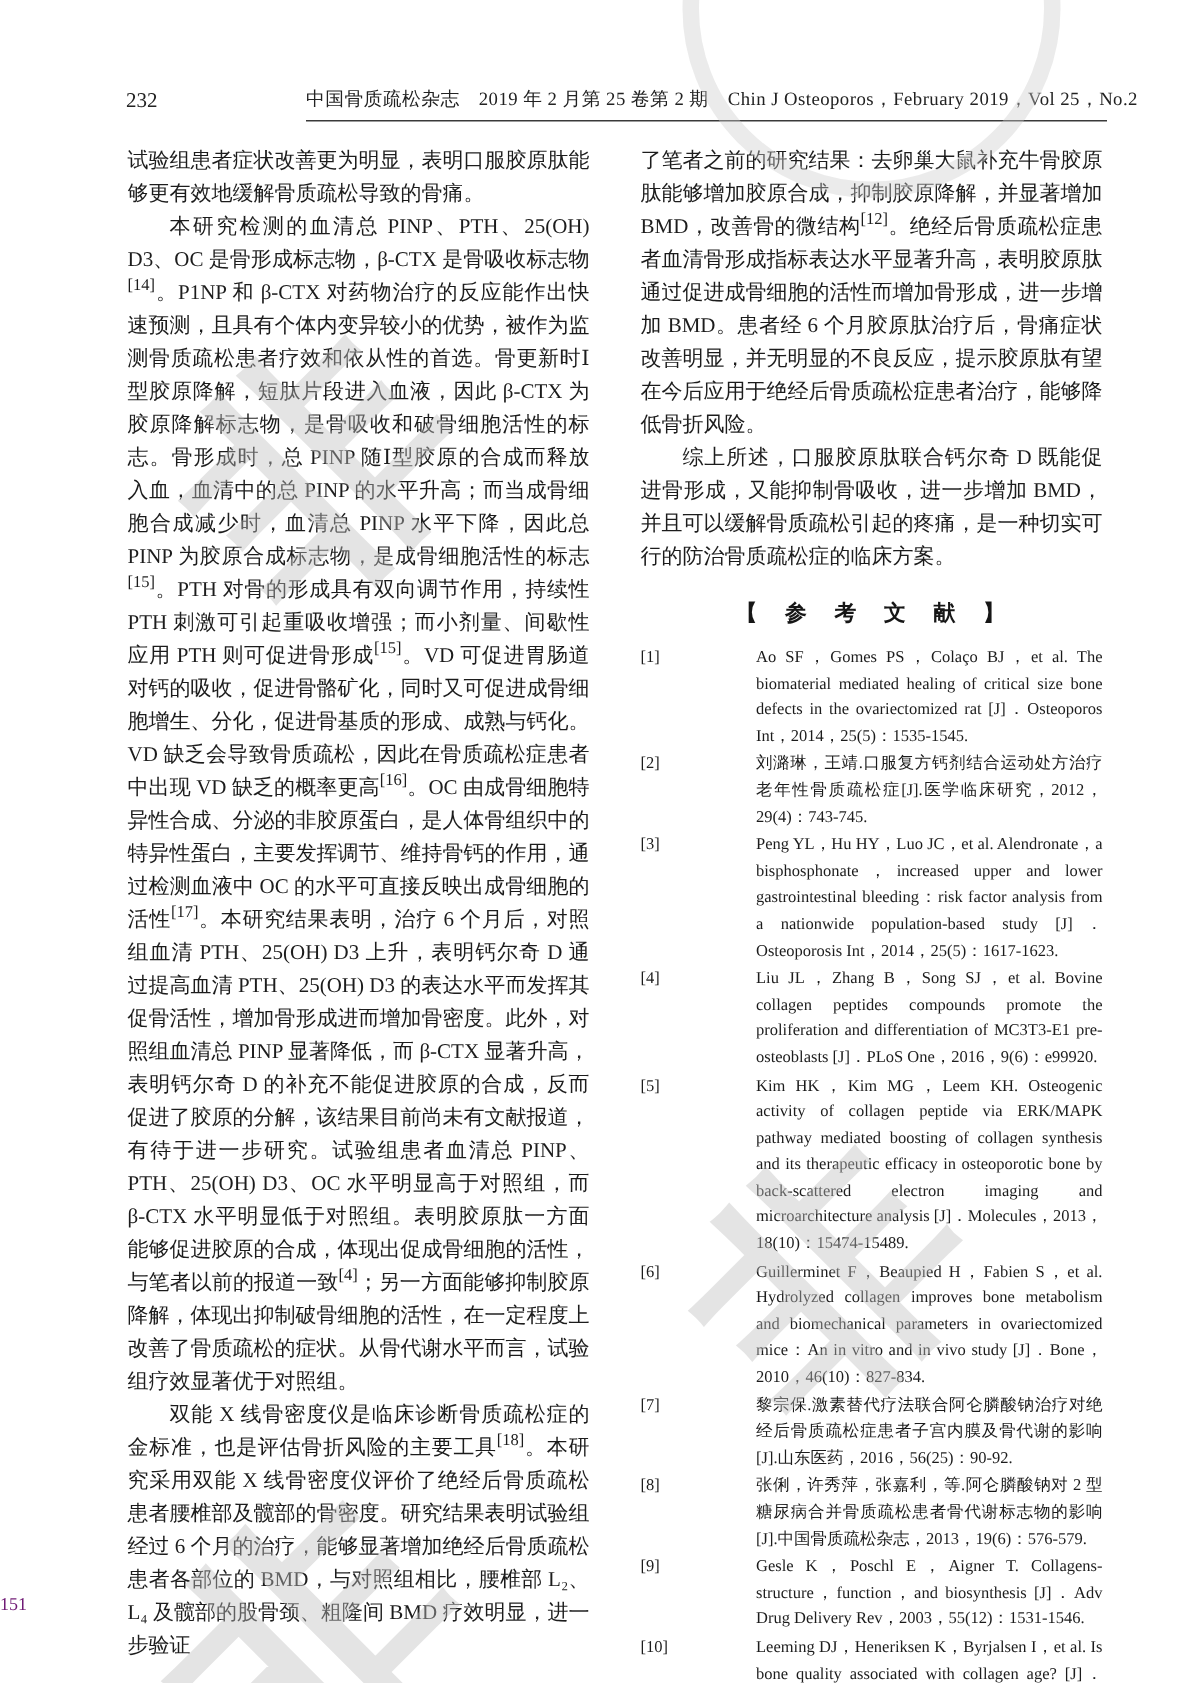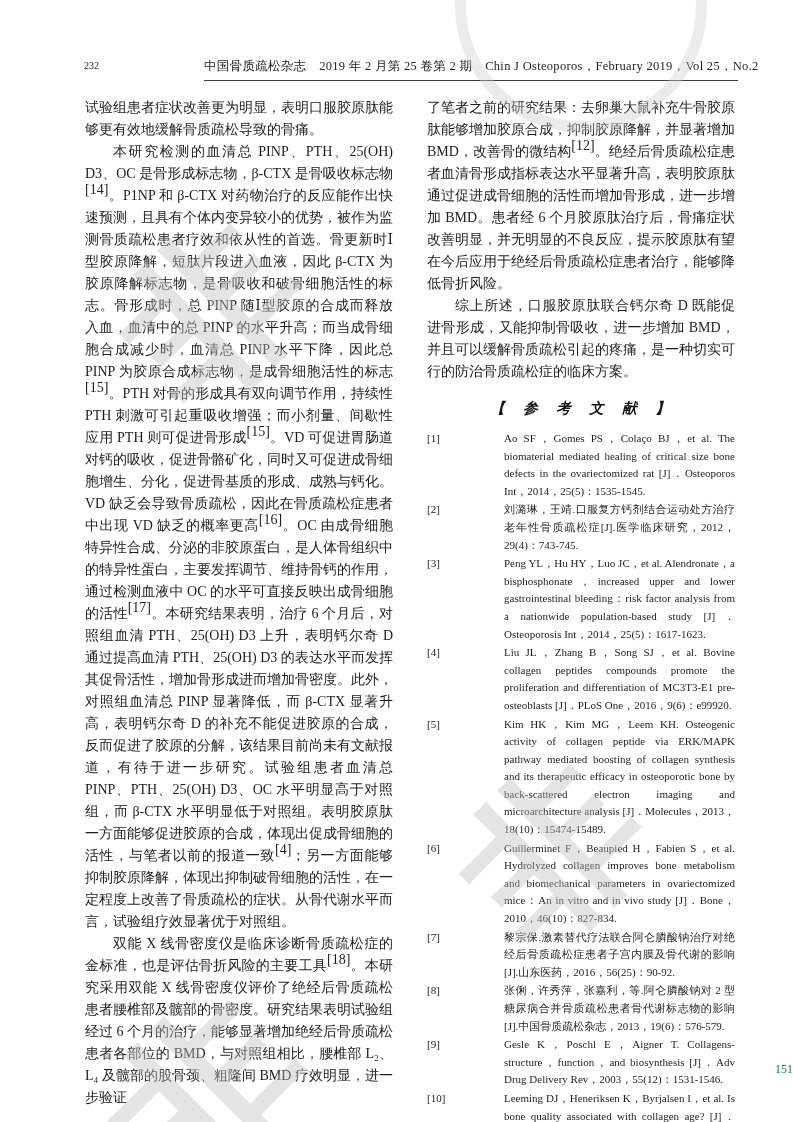--- a/index.html
+++ b/index.html
@@ -5,63 +5,63 @@
   html,body{margin:0;padding:0;}
   body{
     width:793px;height:1122px;position:relative;background:#ffffff;
     font-family:"Liberation Serif","DejaVu Serif",serif;color:#1f1f1f;
     overflow:hidden;
   }
   .page{position:absolute;inset:0;}
 
   
   .hdr-pageno{
-    position:absolute;top:60px;left:84px;font-size:10px;color:#222;
+    position:absolute;top:60px;left:84px;font-size:14px;color:#222;
   }
   .hdr-title{
     position:absolute;top:58px;left:204px;width:534px;
     font-size:12.5px;color:#222;text-align:center;
     padding-bottom:5px;border-bottom:1.3px solid #3a3a3a;
     letter-spacing:.3px;white-space:nowrap;
   }
 
   
   .columns{
     position:absolute;top:97px;left:85px;width:650px;
     display:flex;gap:34px;z-index:1;
   }
   .col{width:312px;}
   .col p{
     margin:0;font-size:14px;line-height:22px;text-align:justify;
     text-indent:2em;color:#1c1c1c;
   }
   .col p.noindent{text-indent:0;}
-  .col p sup{font-size:14px;line-height:0;}
+  .col p sup{font-size:11px;line-height:0;}
 
   
   .ref-heading{
     margin:16px 0 12px 0;text-align:center;font-size:14.5px;font-weight:bold;
-    letter-spacing:2px;color:#161616;font-style:italic;
+    letter-spacing:2px;color:#161616;
   }
   ol.refs{list-style:none;margin:0;padding:0;}
   ol.refs li{
     display:flex;font-size:11px;line-height:17.6px;color:#1c1c1c;
     margin-bottom:1px;
   }
   ol.refs .ref-no{flex:0 0 30px;}
   ol.refs .ref-text{flex:1;text-align:justify;margin-left:47px;}
   .continue-note{
     margin-top:6px;text-align:left;font-size:13.5px;color:#1c1c1c;
     padding-right:2px;
   }
 
   
   .ftr-pageno{
-    position:absolute;top:1062px;left:0;width:100%;text-align:right;
-    font-size:12px;color:#15803d;
+    position:absolute;top:1062px;left:0;width:100%;text-align:left;
+    font-size:12px;color:#701a75;
   }
 
   
   .wm-layer{position:absolute;inset:0;z-index:2;pointer-events:none;}
   .wm{
     position:absolute;font-weight:bold;color:rgba(190,190,190,.42);
     transform:rotate(-45deg);font-family:"Liberation Serif",serif;
     user-select:none;
   }
   .wm-circle{

